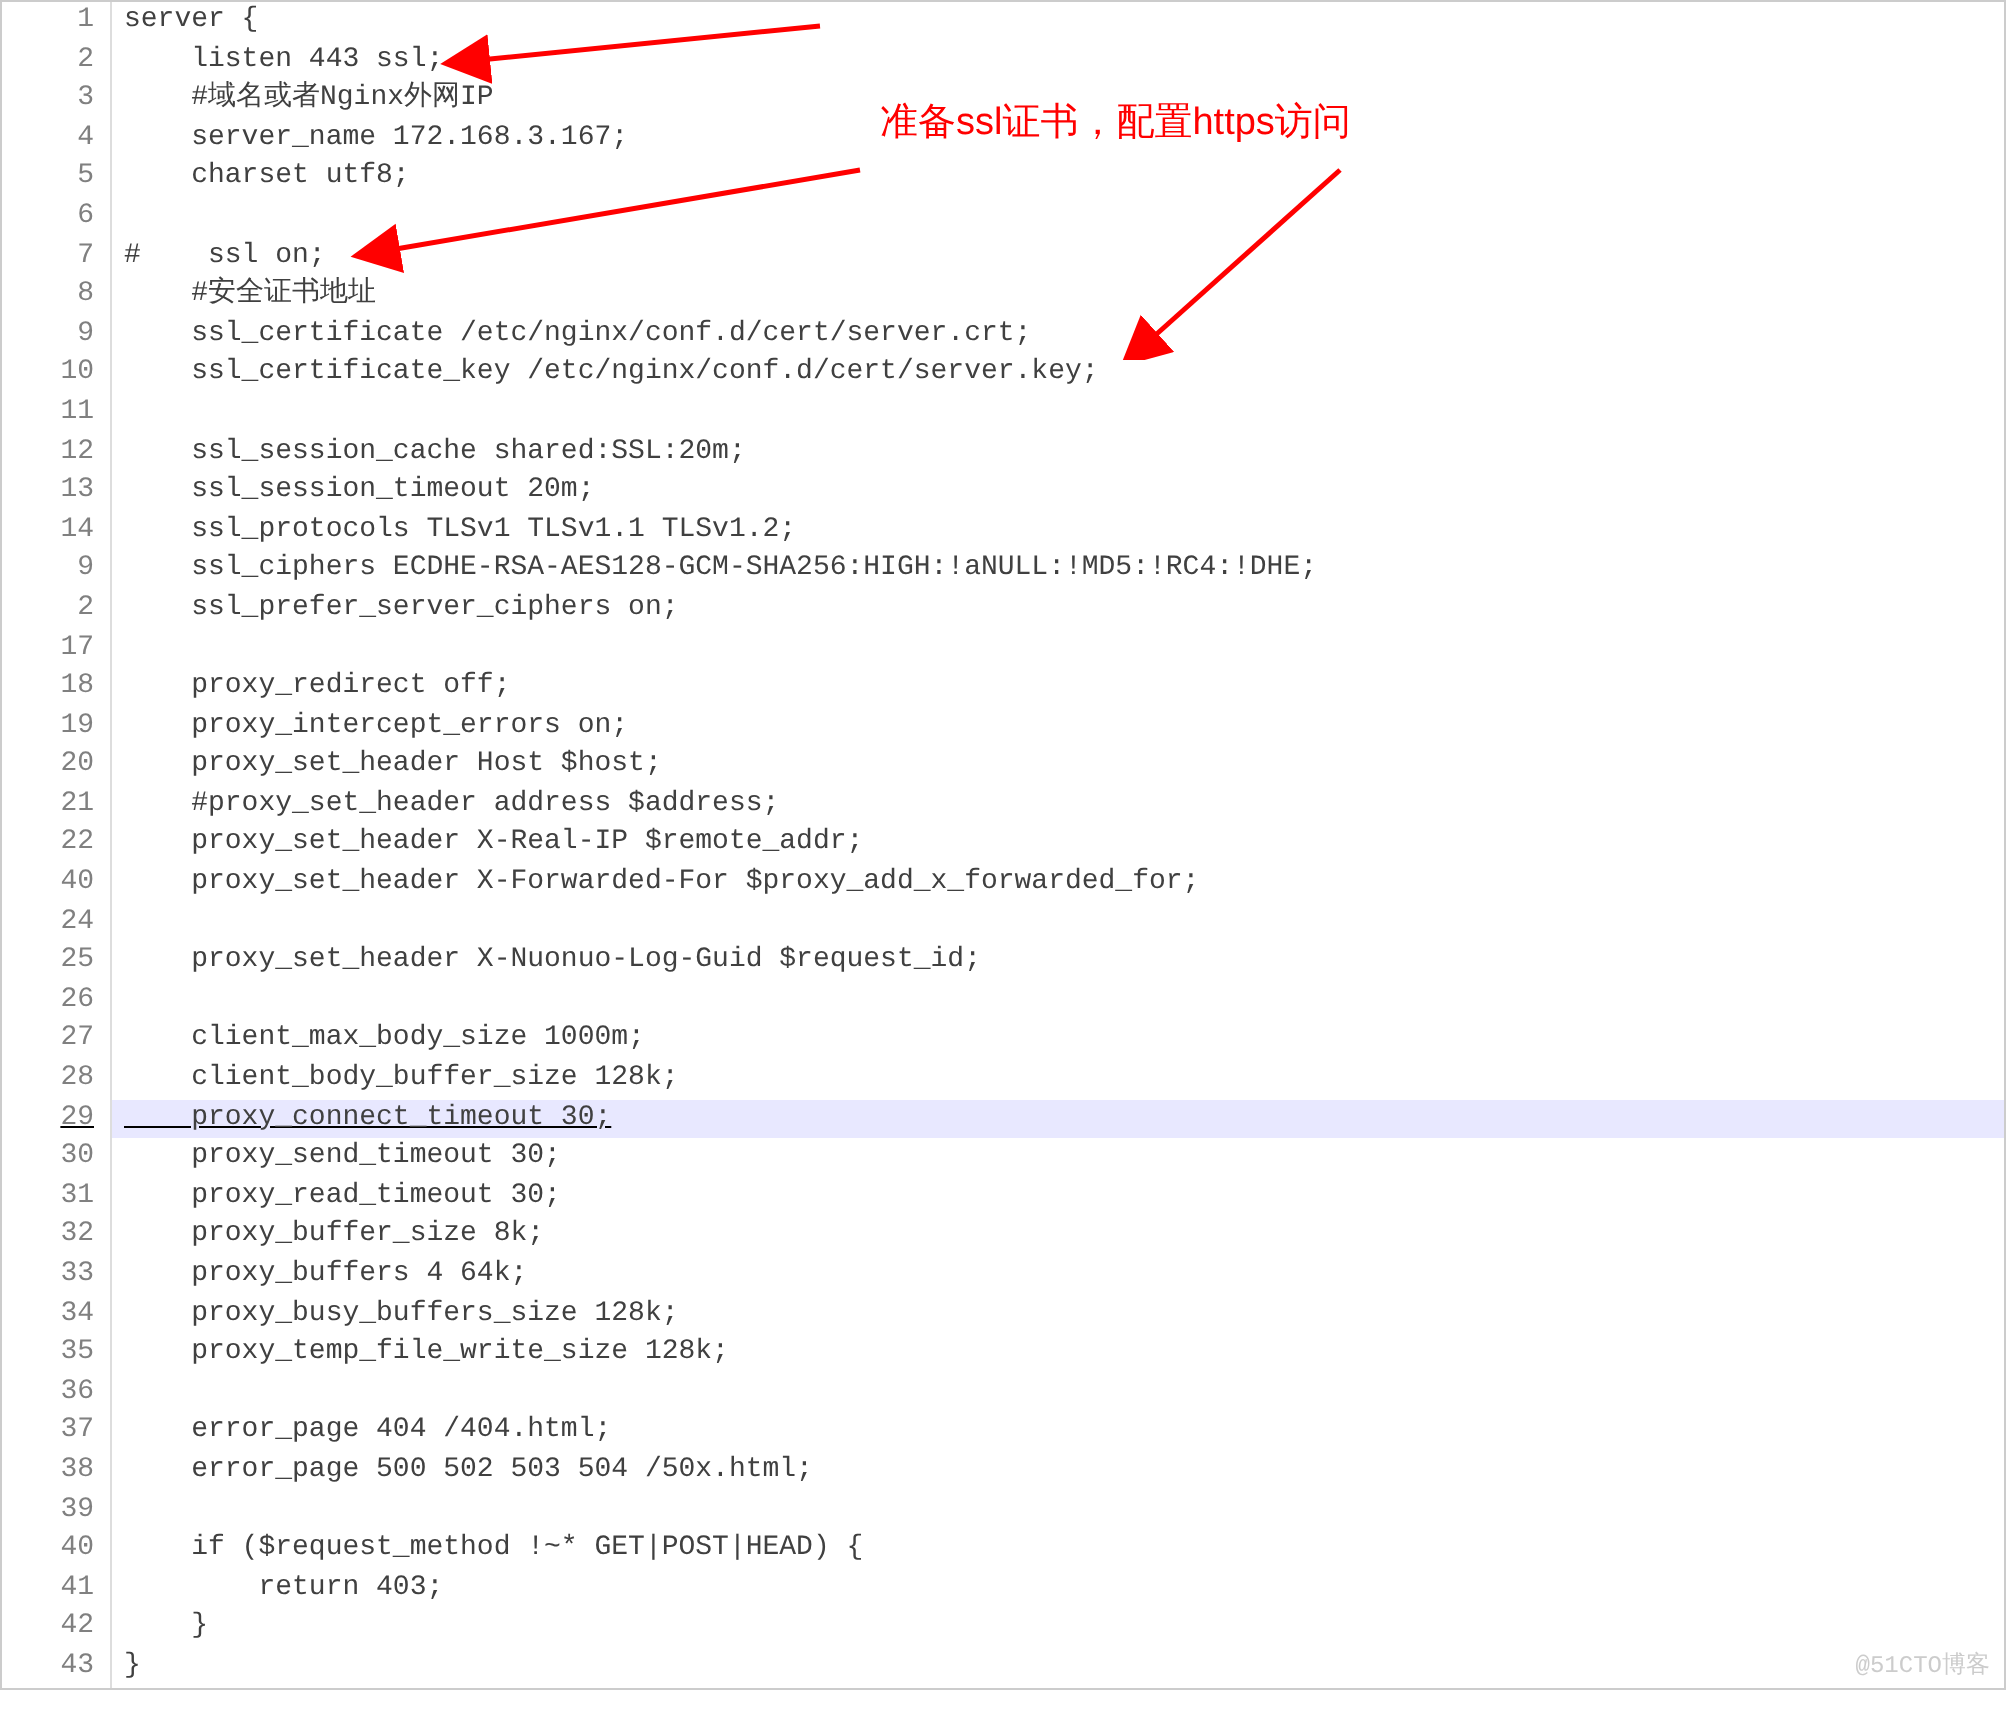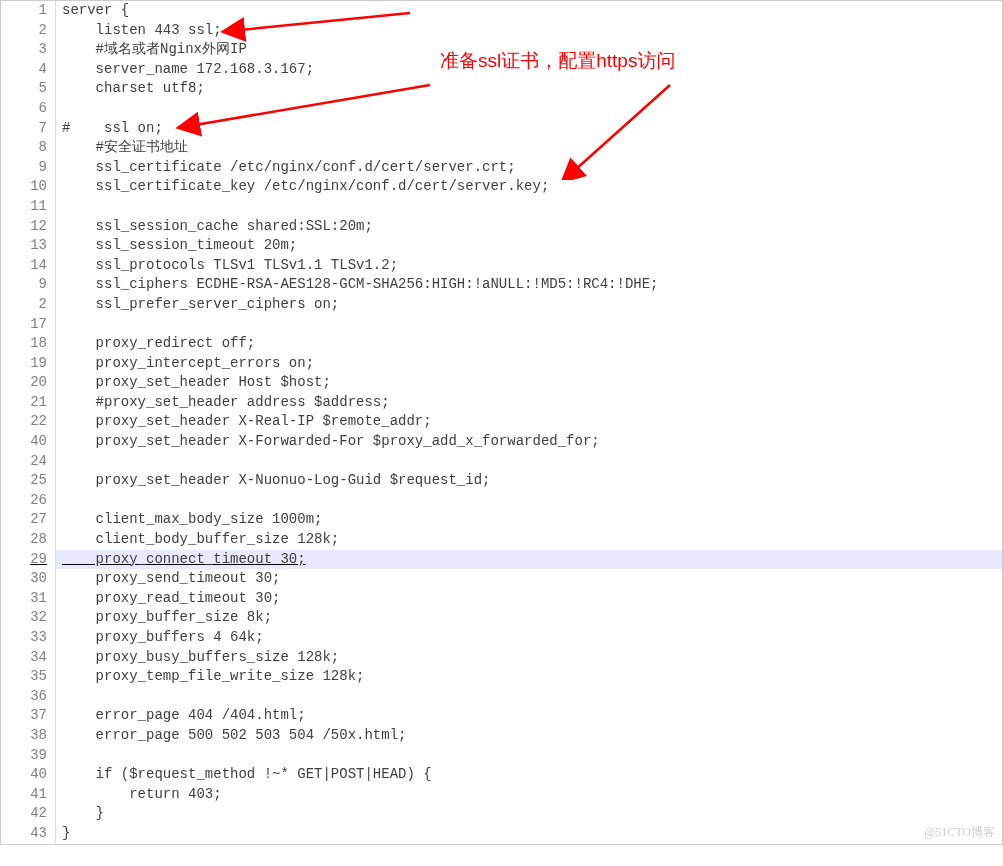--- a/index.html
+++ b/index.html
@@ -53,21 +53,21 @@
   .arrow {
     position: absolute;
     pointer-events: none;
   }
   .watermark {
     position: absolute;
     right: 8px;
     bottom: 4px;
     color: #cccccc;
     font-size: 12px;
-    font-family: Liberation Serif, serif;
+    font-family: Liberation Mono, monospace;
   }
 </style>
 </head>
 <body>
 
 <div class="editor" id="editor">
     <div class="line">
       <div class="gutter">1</div>
       <div class="code">server {</div>
     </div>

